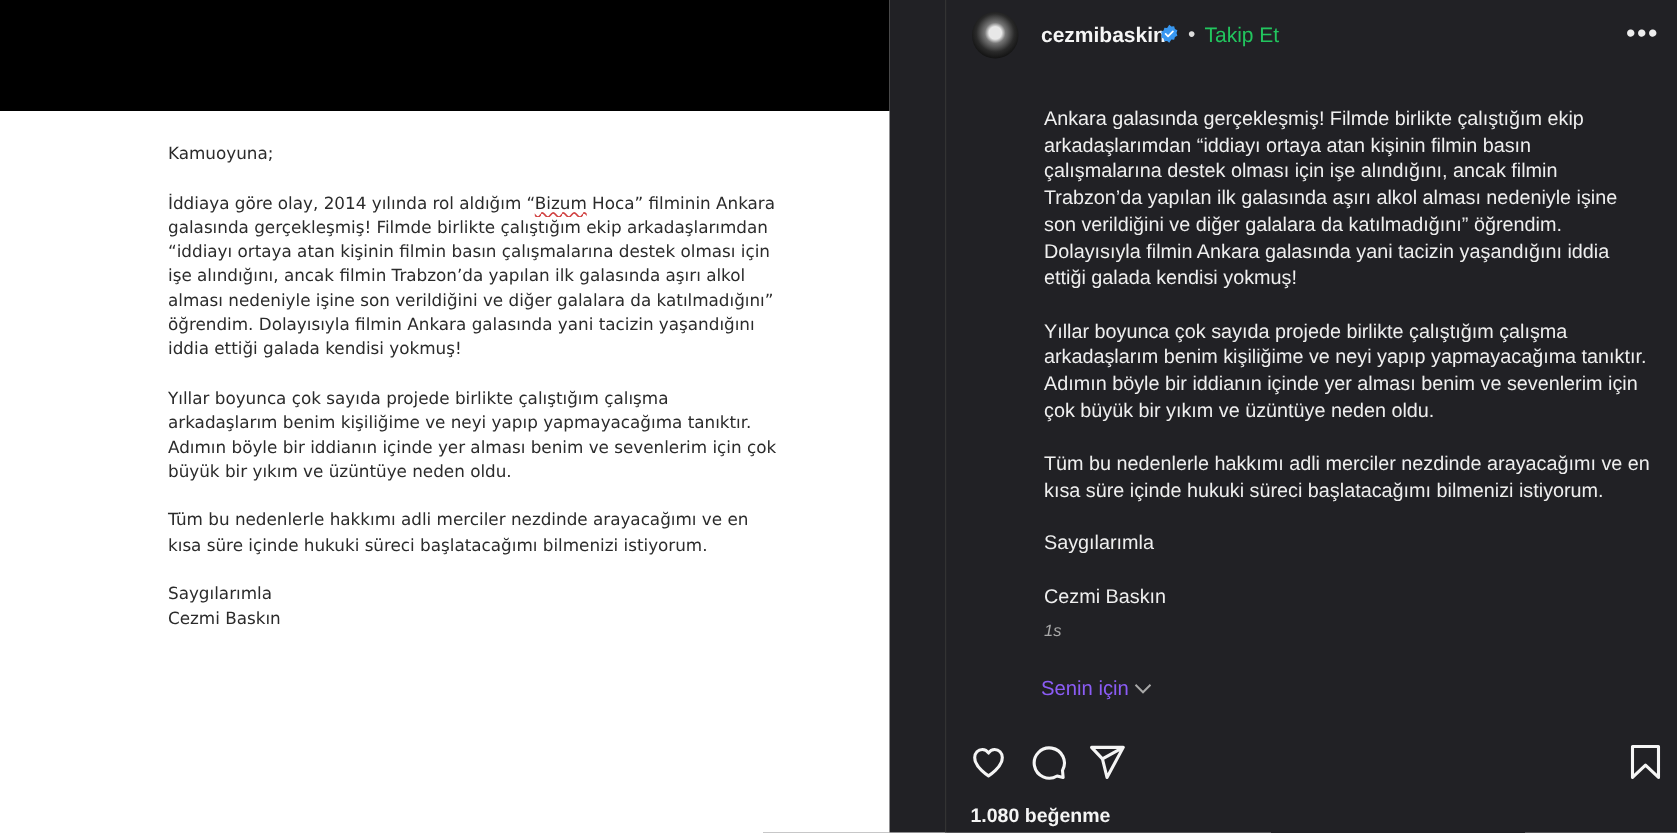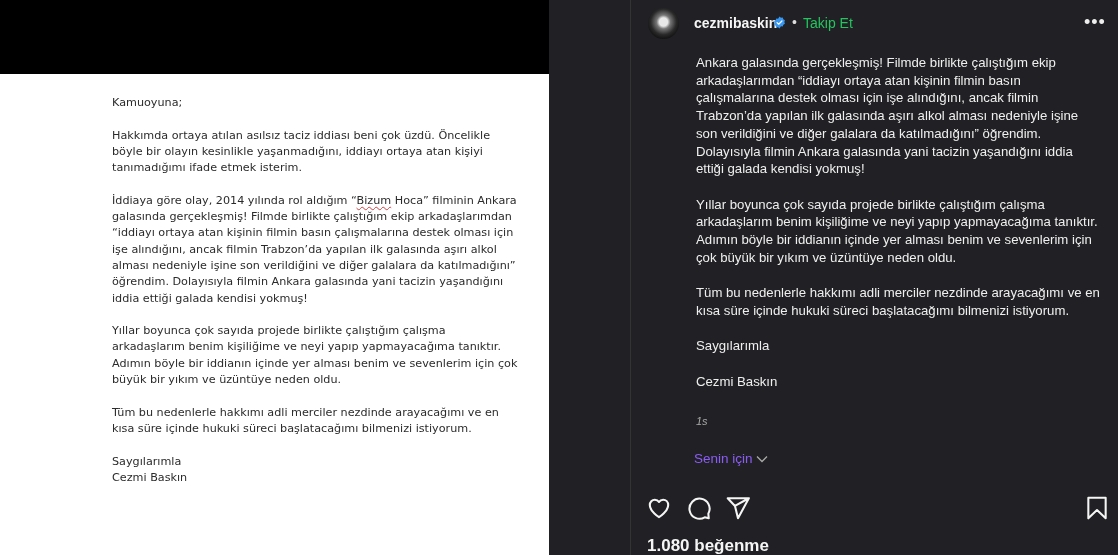--- a/index.html
+++ b/index.html
@@ -1,21 +1,21 @@
 <!DOCTYPE html>
 <html><head>
 <meta charset="utf-8">
 <style>
   html, body { margin:0; padding:0; }
   body {
     width:1118px; height:555px; overflow:hidden; position:relative;
     background:#212125; font-family:"Liberation Sans", "DejaVu Sans", sans-serif;
   }
   .media {
-    position:absolute; left:0; top:0; width:549px; height:555px; background:#ffffff; overflow:hidden;
+    position:absolute; left:0; top:0; width:593px; height:555px; background:#ffffff; overflow:hidden;
   }
   .media-top { position:absolute; left:0; top:0; width:630px; height:74px; background:#000; }
   .letter {
     position:absolute; left:112px; top:95px; width:410px;
     font-family:"DejaVu Sans", sans-serif; font-size:11.2px; line-height:16.3px; color:#2b2b2b;
   }
   .letter p { margin:0 0 16.3px 0; }
   .letter p.tight { margin:0; }
   .squiggle { text-decoration: underline wavy #d04040; text-decoration-thickness:1px; text-underline-offset:2px; }
   .divider { position:absolute; left:630px; top:0; width:1px; height:555px; background:#333; }
@@ -26,40 +26,39 @@
     position:absolute; left:17px; top:8px; width:31px; height:31px; border-radius:50%;
     background: radial-gradient(circle at 50% 45%, #e8e8e8 0 18%, #777 30%, #2a2a2a 55%, #111 75%);
   }
   .username { position:absolute; left:63px; top:15px; font-size:14px; font-weight:bold; color:#f5f5f5; }
   .verified { position:absolute; left:142px; top:16px; width:13px; height:13px; }
   .dot-sep { position:absolute; left:161px; top:14px; font-size:14px; color:#ddd; }
   .follow { position:absolute; left:172px; top:15px; font-size:14px; color:#22c55e; cursor:pointer; }
   .more { position:absolute; left:453px; top:12px; font-size:18px; letter-spacing:1px; color:#eee; cursor:pointer; }
 
   .caption {
-    position:absolute; left:65px; top:54px; width:405px;
+    position:absolute; left:65px; top:70px; width:405px;
     font-size:13.2px; line-height:17.7px; color:#efefef;
   }
   .caption p { margin:0 0 17.7px 0; }
   .time { position:absolute; left:65px; top:415px; font-size:11px; color:#a8a8a8;font-style:italic; }
   .for-you { position:absolute; left:63px; top:451px; font-size:13.5px; color:#8b5cf6; cursor:pointer; }
   .for-you svg { vertical-align:middle; margin-left:3px; }
 
   .actions { position:absolute; left:0; top:495px; width:487px; height:28px; }
   .icon-btn { position:absolute; top:0; width:26px; height:26px; cursor:pointer; }
-  .likes { position:absolute; left:16px; top:536px; font-size:17px; font-weight:bold; color:#f5f5f5; }
+  .likes { position:absolute; left:16px; top:536px; font-size:13px; font-weight:bold; color:#f5f5f5; }
 </style>
 </head>
 <body>
 
 <div class="media">
   <div class="media-top"></div>
   <div class="letter">
     <p>Kamuoyuna;</p>
-    <p>Hakkımda ortaya atılan asılsız taciz iddiası beni çok üzdü. Öncelikle böyle bir olayın kesinlikle yaşanmadığını, iddiayı ortaya atan kişiyi tanımadığımı ifade etmek isterim.</p>
     <p><span>İddiaya göre olay, 2014 yılında rol aldığım “</span><span class="squiggle">Bizum</span><span> Hoca” filminin Ankara galasında gerçekleşmiş! Filmde birlikte çalıştığım ekip arkadaşlarımdan “iddiayı ortaya atan kişinin filmin basın çalışmalarına destek olması için işe alındığını, ancak filmin Trabzon’da yapılan ilk galasında aşırı alkol alması nedeniyle işine son verildiğini ve diğer galalara da katılmadığını” öğrendim. Dolayısıyla filmin Ankara galasında yani tacizin yaşandığını iddia ettiği galada  kendisi yokmuş!</span></p>
     <p>Yıllar boyunca çok sayıda projede birlikte çalıştığım çalışma arkadaşlarım benim kişiliğime ve neyi yapıp yapmayacağıma tanıktır. Adımın böyle bir iddianın içinde yer alması benim ve sevenlerim için çok büyük bir yıkım ve üzüntüye neden oldu.</p>
     <p>Tüm bu nedenlerle hakkımı adli merciler nezdinde arayacağımı ve en kısa süre içinde hukuki süreci başlatacağımı bilmenizi istiyorum.</p>
     <p class="tight">Saygılarımla</p>
     <p class="tight">Cezmi Baskın</p>
   </div>
 </div>
 <div class="divider"></div>
 
 <div class="panel">

